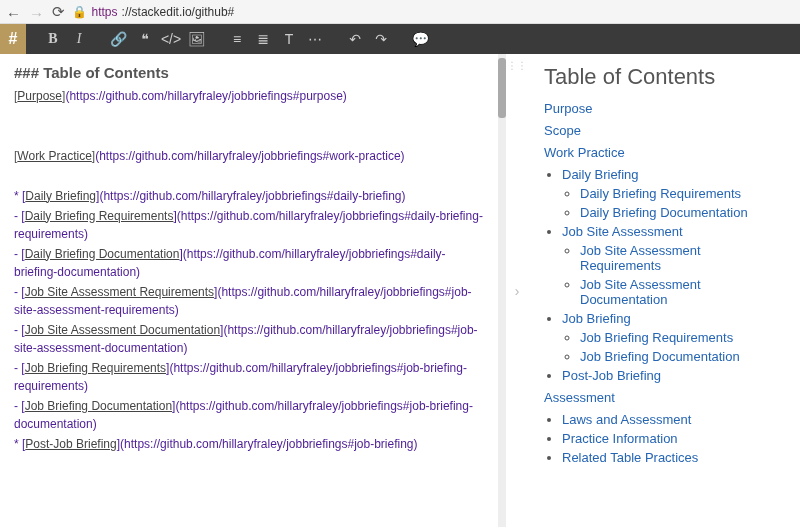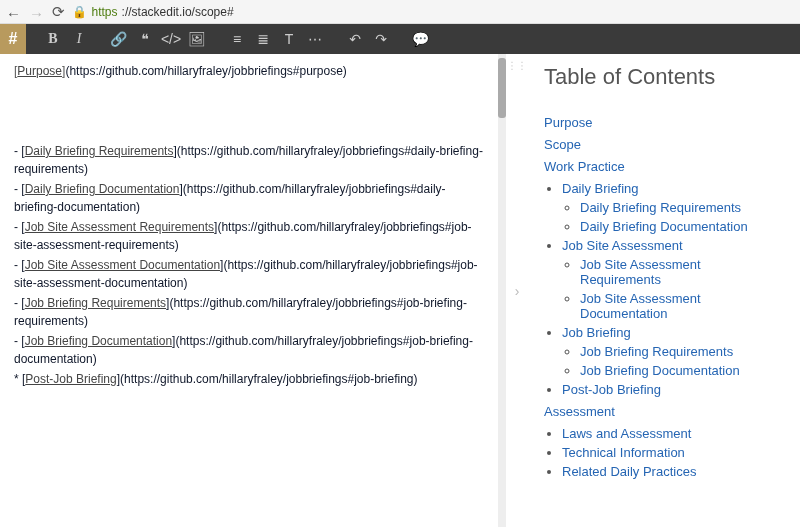--- a/index.html
+++ b/index.html
@@ -1,54 +1,54 @@
 <!DOCTYPE html>
 <html><head>
 <meta charset="utf-8">
 <style>
 *{margin:0;padding:0;box-sizing:border-box}
 body{font-family:Arial,Helvetica,sans-serif;font-size:13px;background:#fff;width:800px;height:527px;overflow:hidden}
 .browser-bar{height:24px;background:#f5f5f5;display:flex;align-items:center;padding:0 6px;gap:8px;border-bottom:1px solid #ddd}
 .nav-btn{color:#555;font-size:15px;cursor:pointer}
 .url-bar{flex:1;display:flex;align-items:center;gap:4px;font-size:12px;color:#333}
 .lock{color:#0a0}
-.proto{color:#4d7c0f}
+.proto{color:#701a75}
 .toolbar{height:30px;background:#3a3a3a;display:flex;align-items:center;padding:0;gap:0}
 .menu-btn{width:26px;height:30px;background:#b89a5e;color:#fff;display:flex;align-items:center;justify-content:center;font-weight:bold;font-size:16px}
 .tool-btn{width:26px;height:30px;color:#ccc;display:flex;align-items:center;justify-content:center;font-size:14px;cursor:pointer}
 .tool-sep{width:14px}
 .main{display:flex;height:473px}
 .editor{width:498px;padding:8px 14px;overflow:hidden;font-family:"Segoe UI",Arial,sans-serif;line-height:1.5;color:#555;font-size:12px;position:relative}
 .editor .h3{font-weight:bold;font-size:15px;color:#555}
 .editor .lt{color:#444;text-decoration:underline}
-.editor .lu{color:#0f172a}
+.editor .lu{color:#4c1d95}
 .editor .line{margin-bottom:2px}
 .scroll{width:8px;background:#eee;position:relative}
 .thumb{position:absolute;top:4px;left:0;width:8px;height:60px;background:#aaa;border-radius:3px}
 .divider{width:22px;background:#fff;display:flex;align-items:center;justify-content:center;color:#bbb;font-size:14px;cursor:pointer}
 .div-dots{position:absolute;top:60px;color:#ccc;font-size:10px}
 .preview{flex:1;padding:10px 16px;overflow:hidden}
-.preview h1{font-size:22px;font-weight:normal;color:#555;margin-bottom:25px}
+.preview h1{font-size:22px;font-weight:normal;color:#555;margin-bottom:11px}
 .preview a{color:#2565b3;text-decoration:none;font-size:13px}
 .preview .lvl0{margin:7px 0}
 .preview ul{list-style:disc;margin-left:18px}
 .preview ul ul{list-style:circle;margin-left:18px}
 .preview li{margin:4px 0;color:#555}
 </style>
 </head>
 <body>
 
 <div class="browser-bar">
   <span class="nav-btn">←</span>
   <span class="nav-btn" style="color:#bbb">→</span>
   <span class="nav-btn">⟳</span>
   <div class="url-bar">
     <span class="lock">🔒</span>
     <span class="proto">https</span>
-      <span>://stackedit.io/scope#</span>
+      <span>://stackedit.io/github#</span>
   </div>
 </div>
 
 <div class="toolbar">
   <div class="menu-btn">#</div>
   <div class="tool-sep"></div>
   <div class="tool-btn" style="font-family:serif;font-weight:bold">B</div>
   <div class="tool-btn" style="font-family:serif;font-style:italic">I</div>
   <div class="tool-sep"></div>
   <div class="tool-btn">🔗</div>
@@ -62,24 +62,27 @@
   <div class="tool-btn">⋯</div>
   <div class="tool-sep"></div>
   <div class="tool-btn">↶</div>
   <div class="tool-btn">↷</div>
   <div class="tool-sep"></div>
   <div class="tool-btn">💬</div>
 </div>
 
 <div class="main">
   <div class="editor">
+    <div class="line h3">### Table of Contents</div>
     <div class="line">[<span class="lt">Purpose</span>]<span class="lu">(https://github.com/hillaryfraley/jobbriefings#purpose)</span></div>
     <div class="line">&nbsp;</div>
     <div class="line">&nbsp;</div>
+    <div class="line">[<span class="lt">Work Practice</span>]<span class="lu">(https://github.com/hillaryfraley/jobbriefings#work-practice)</span></div>
     <div class="line">&nbsp;</div>
+    <div class="line"><span class="lu">* [</span><span class="lt">Daily Briefing</span><span class="lu">](https://github.com/hillaryfraley/jobbriefings#daily-briefing)</span></div>
     <div class="line"><span class="lu">    - [</span><span class="lt">Daily Briefing Requirements</span><span class="lu">](https://github.com/hillaryfraley/jobbriefings#daily-briefing-requirements)</span></div>
     <div class="line"><span class="lu">    - [</span><span class="lt">Daily Briefing Documentation</span><span class="lu">](https://github.com/hillaryfraley/jobbriefings#daily-briefing-documentation)</span></div>
     <div class="line"><span class="lu">    - [</span><span class="lt">Job Site Assessment Requirements</span><span class="lu">](https://github.com/hillaryfraley/jobbriefings#job-site-assessment-requirements)</span></div>
     <div class="line"><span class="lu">    - [</span><span class="lt">Job Site Assessment Documentation</span><span class="lu">](https://github.com/hillaryfraley/jobbriefings#job-site-assessment-documentation)</span></div>
     <div class="line"><span class="lu">    - [</span><span class="lt">Job Briefing Requirements</span><span class="lu">](https://github.com/hillaryfraley/jobbriefings#job-briefing-requirements)</span></div>
     <div class="line"><span class="lu">    - [</span><span class="lt">Job Briefing Documentation</span><span class="lu">](https://github.com/hillaryfraley/jobbriefings#job-briefing-documentation)</span></div>
     <div class="line"><span class="lu">* [</span><span class="lt">Post-Job Briefing</span><span class="lu">](https://github.com/hillaryfraley/jobbriefings#job-briefing)</span></div>
 
   </div>
   <div class="scroll">
@@ -109,17 +112,17 @@
         <ul>
             <li><a>Job Briefing Requirements</a></li>
         <li><a>Job Briefing Documentation</a></li>
           </ul></li>
       <li><a>Post-Job Briefing</a>
         </li>
     </ul>
     <div class="lvl0"><a>Assessment</a></div>
     <ul>
       <li><a>Laws and Assessment</a></li>
-      <li><a>Technical Information</a></li>
-      <li><a>Related Daily Practices</a></li>
+      <li><a>Practice Information</a></li>
+      <li><a>Related Table Practices</a></li>
     </ul>
   </div>
 </div>
 
 </body></html>

